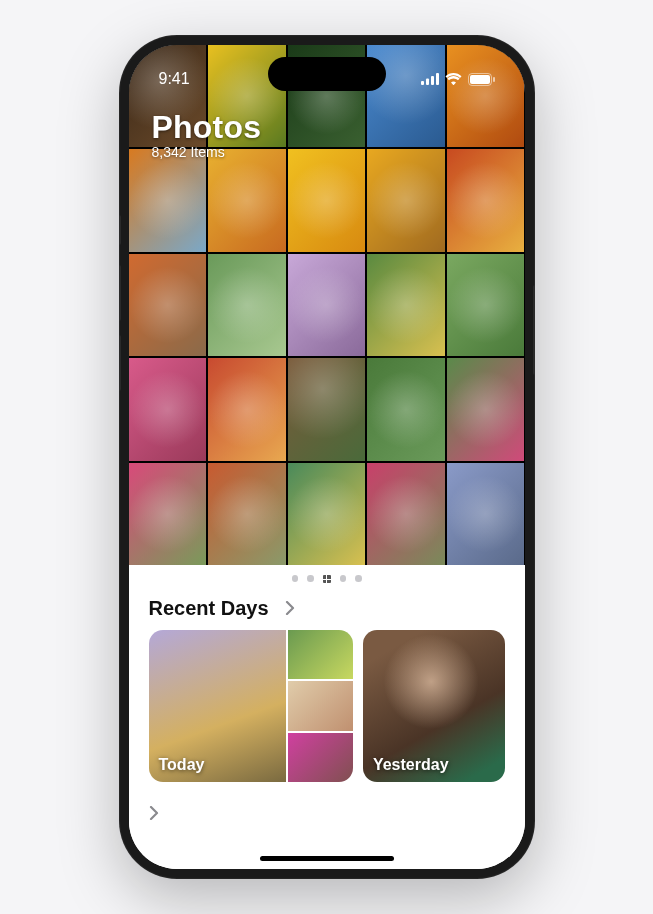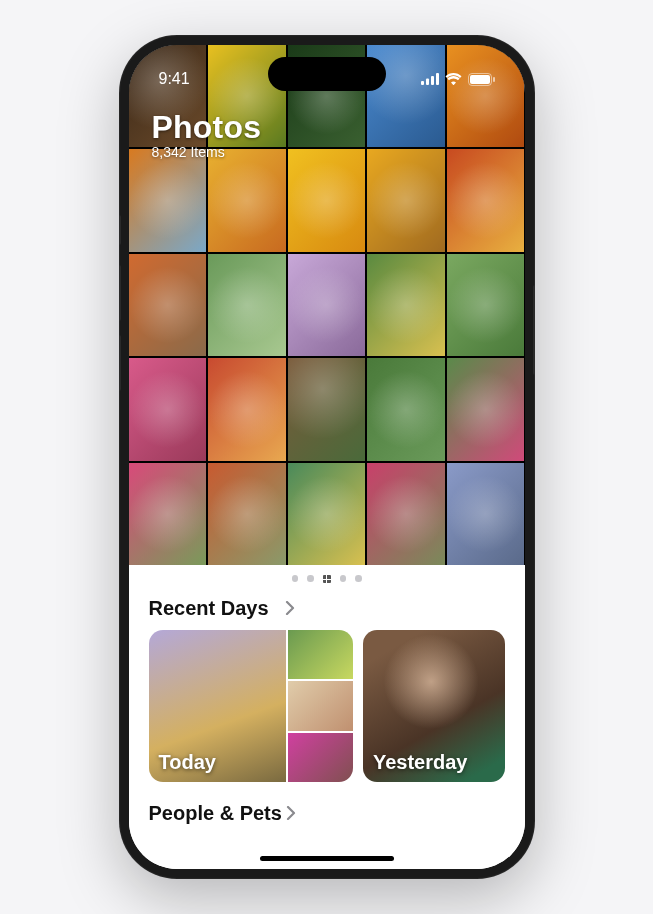--- a/index.html
+++ b/index.html
@@ -162,21 +162,21 @@
   .day-card {
     border-radius: 14px;
     overflow: hidden;
     position: relative;
     height: 152px;
   }
   .day-card .label {
     position: absolute;
     bottom: 8px; left: 10px;
     color: #fff;
-    font-size: 20px;
+    font-size: 16px;
     font-weight: 600;
     text-shadow: 0 1px 4px rgba(0,0,0,0.6);
     z-index: 3;
   }
   .card-today {
     width: 216px;
     display: grid;
     grid-template-columns: 2.1fr 1fr;
     grid-template-rows: 1fr 1fr 1fr;
     gap: 2px;
@@ -322,21 +322,20 @@
           <div class="t2"></div>
           <div class="t3"></div>
           <div class="label">Today</div>
         </div>
         <div class="day-card card-yesterday">
           <div class="label">Yesterday</div>
         </div>
       </div>
 
       <div class="section-people">
-        <span>People &amp; Pets</span>
         <span class="chevron">
           <svg width="10" height="14" viewBox="0 0 10 14">
               <path d="M2 1 L8 7 L2 13" fill="none" stroke="#8a8a8e" stroke-width="2.2" stroke-linecap="round" stroke-linejoin="round"></path>
             </svg>
         </span>
       </div>
     </div>
 
     <div class="home-indicator"></div>
   </div>

